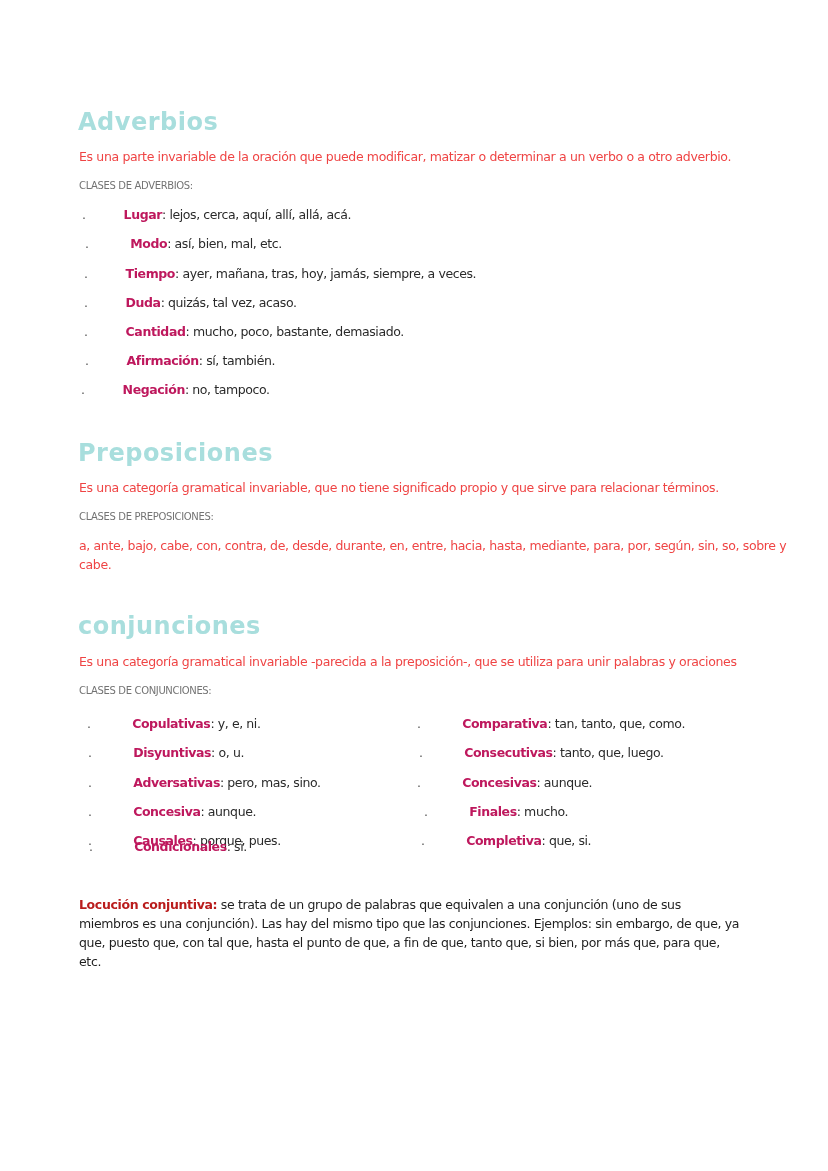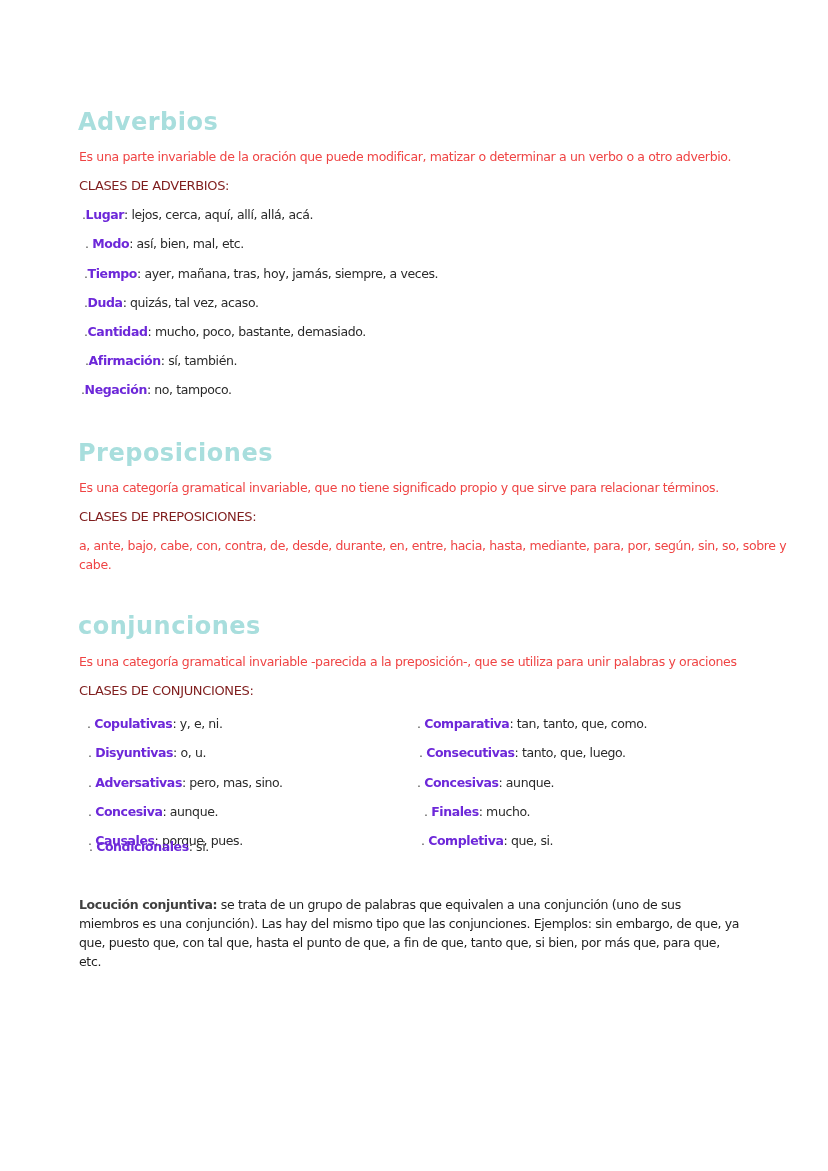--- a/index.html
+++ b/index.html
@@ -30,43 +30,43 @@
       letter-spacing: 0.5px;
       line-height: 28px;
     }
     .body-text {
       font-size: 12.5px;
       line-height: 16px;
       letter-spacing: -0.35px;
       color: #ef4444;
     }
     .subtitle {
-      font-size: 13px;
+      font-size: 10px;
       line-height: 16px;
       letter-spacing: -0.35px;
-      color: #7f1d1d;
+      color: #737373;
     }
     .item {
       font-size: 12.5px;
       line-height: 16px;
       letter-spacing: -0.4px;
       color: #2a2a2a;
     }
     .item .dot { color: #555; }
-    .item .term { font-weight: bold; color: #6d28d9; }
+    .item .term { font-weight: bold; color: #be185d; margin-left: 38px; }
     .para {
       position: absolute;
       left: 79px;
       width: 662px;
       font-size: 12.5px;
       line-height: 19px;
       letter-spacing: -0.35px;
       color: #1f1f1f;
     }
-    .para .term { font-weight: bold; color: #404040; }
+    .para .term { font-weight: bold; color: #b91c1c; }
   </style>
 </head>
 <body>
 
 <div class="page">
 
   <section>
     <div class="abs heading" style="left:78px; top:108px;">Adverbios</div>
     <div class="abs body-text" style="left:79px; top:149px;">Es una parte invariable de la oración que puede modificar, matizar o determinar a un verbo o a otro adverbio.</div>
     <div class="abs subtitle" style="left:79px; top:178px;">CLASES DE ADVERBIOS:</div>

